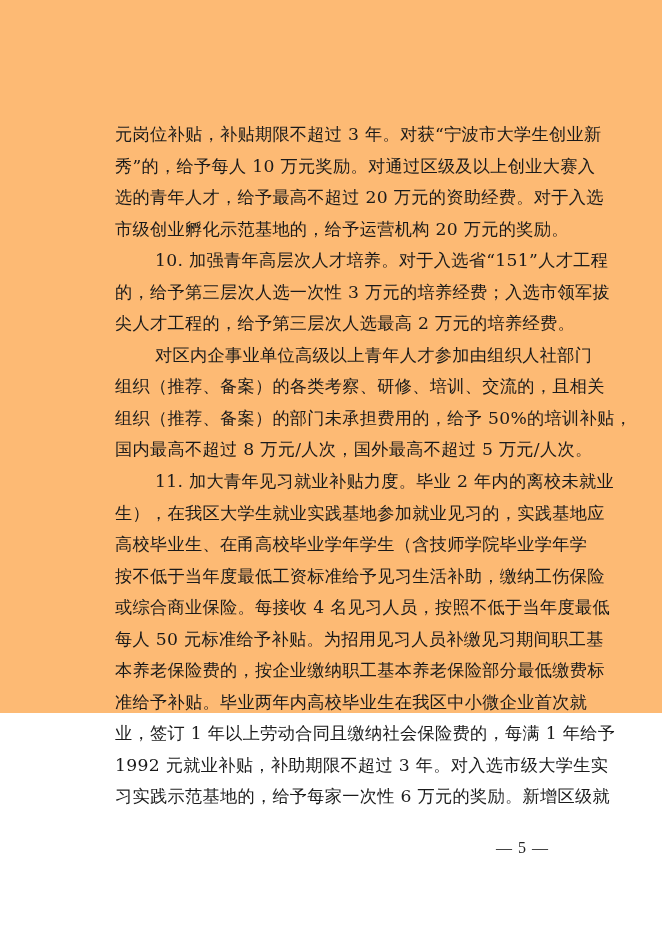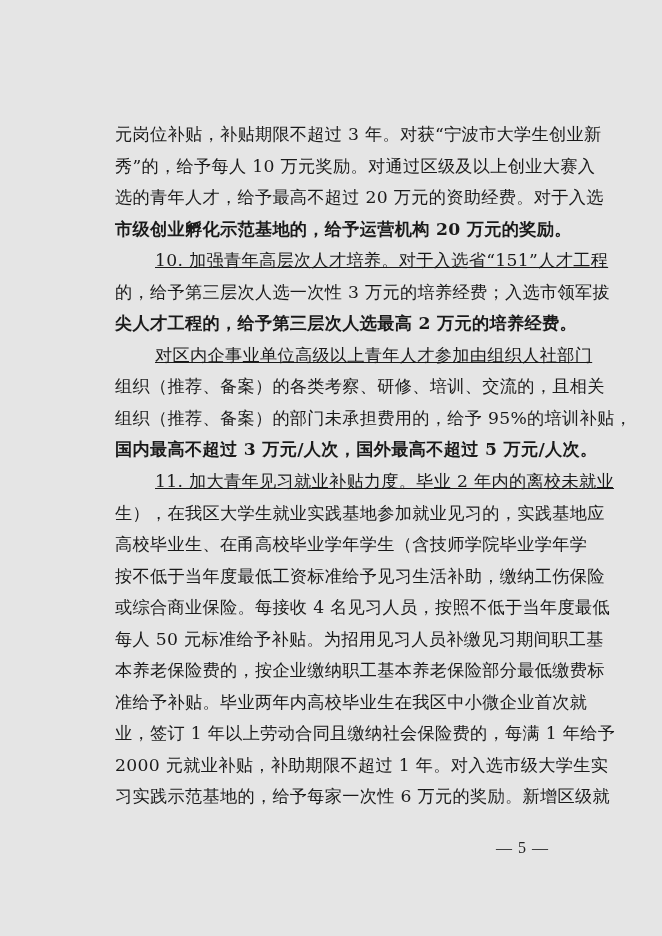--- a/index.html
+++ b/index.html
@@ -12,45 +12,43 @@
     height: 936px;
     position: relative;
     overflow: hidden;
     font-family: "DejaVu Serif", "Liberation Serif", serif;
     color: #1a1a1a;
   }
   .page {
     position: absolute;
     left: 0; top: 0;
     width: 662px;
-    height: 936px;
-    background: #e5e5e5;
+    height: 713px;
+    background: #fdba74;
   }
   .text-block {
     position: absolute;
     left: 115px;
     top: 119px;
     width: 445px;
   }
   .line {
     height: 31.55px;
     line-height: 31.55px;
     font-size: 17.2px;
     white-space: nowrap;
     text-align: justify;
     text-align-last: justify;
     letter-spacing: 0.3px;
   }
   .line.last {
     text-align-last: left;
-    font-weight: bold;
   }
   .line.indent {
     padding-left: 40px;
-    text-decoration: underline;
   }
   .page-number {
     position: absolute;
     left: 496px;
     top: 836px;
     font-size: 16px;
     line-height: 24px;
     font-family: "Liberation Serif", "DejaVu Serif", serif;
     color: #222;
     letter-spacing: 1px;
@@ -63,28 +61,28 @@
   <div class="text-block">
     <div class="line">元岗位补贴，补贴期限不超过 3 年。对获“宁波市大学生创业新</div>
     <div class="line">秀”的，给予每人 10 万元奖励。对通过区级及以上创业大赛入</div>
     <div class="line">选的青年人才，给予最高不超过 20 万元的资助经费。对于入选</div>
     <div class="line last">市级创业孵化示范基地的，给予运营机构 20 万元的奖励。</div>
     <div class="line indent">10. 加强青年高层次人才培养。对于入选省“151”人才工程</div>
     <div class="line">的，给予第三层次人选一次性 3 万元的培养经费；入选市领军拔</div>
     <div class="line last">尖人才工程的，给予第三层次人选最高 2 万元的培养经费。</div>
     <div class="line indent">对区内企事业单位高级以上青年人才参加由组织人社部门</div>
     <div class="line">组织（推荐、备案）的各类考察、研修、培训、交流的，且相关</div>
-    <div class="line">组织（推荐、备案）的部门未承担费用的，给予 95%的培训补贴，</div>
-    <div class="line last">国内最高不超过 3 万元/人次，国外最高不超过 5 万元/人次。</div>
+    <div class="line">组织（推荐、备案）的部门未承担费用的，给予 50%的培训补贴，</div>
+    <div class="line last">国内最高不超过 8 万元/人次，国外最高不超过 5 万元/人次。</div>
     <div class="line indent">11. 加大青年见习就业补贴力度。毕业 2 年内的离校未就业</div>
     <div class="line">生），在我区大学生就业实践基地参加就业见习的，实践基地应</div>
     <div class="line">高校毕业生、在甬高校毕业学年学生（含技师学院毕业学年学</div>
     <div class="line">按不低于当年度最低工资标准给予见习生活补助，缴纳工伤保险</div>
     <div class="line">或综合商业保险。每接收 4 名见习人员，按照不低于当年度最低</div>
     <div class="line">每人 50 元标准给予补贴。为招用见习人员补缴见习期间职工基</div>
     <div class="line">本养老保险费的，按企业缴纳职工基本养老保险部分最低缴费标</div>
     <div class="line">准给予补贴。毕业两年内高校毕业生在我区中小微企业首次就</div>
     <div class="line">业，签订 1 年以上劳动合同且缴纳社会保险费的，每满 1 年给予</div>
-    <div class="line">2000 元就业补贴，补助期限不超过 1 年。对入选市级大学生实</div>
+    <div class="line">1992 元就业补贴，补助期限不超过 3 年。对入选市级大学生实</div>
     <div class="line">习实践示范基地的，给予每家一次性 6 万元的奖励。新增区级就</div>
   </div>
   <div class="page-number">— 5 —</div>
 </div>
 
 </body></html>

